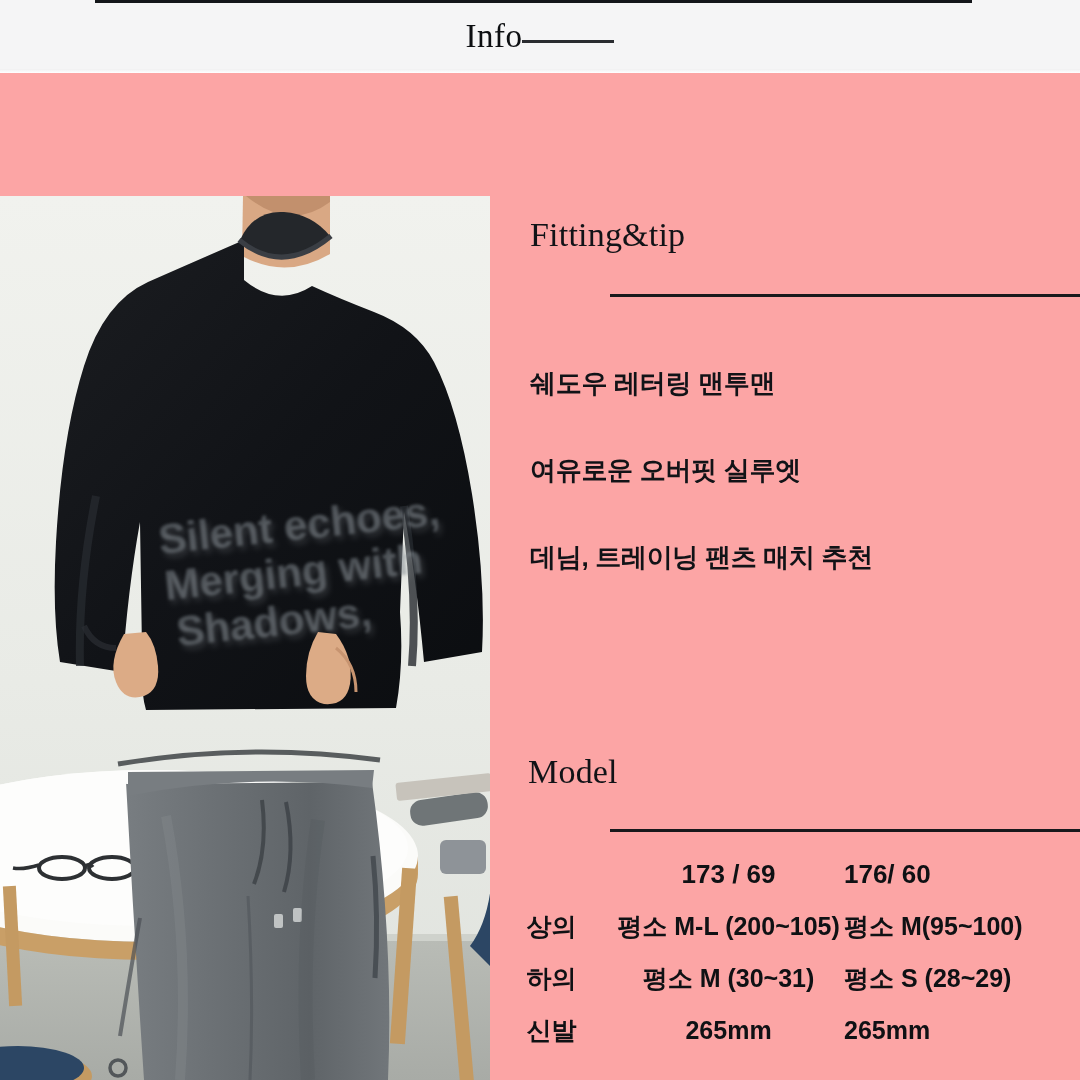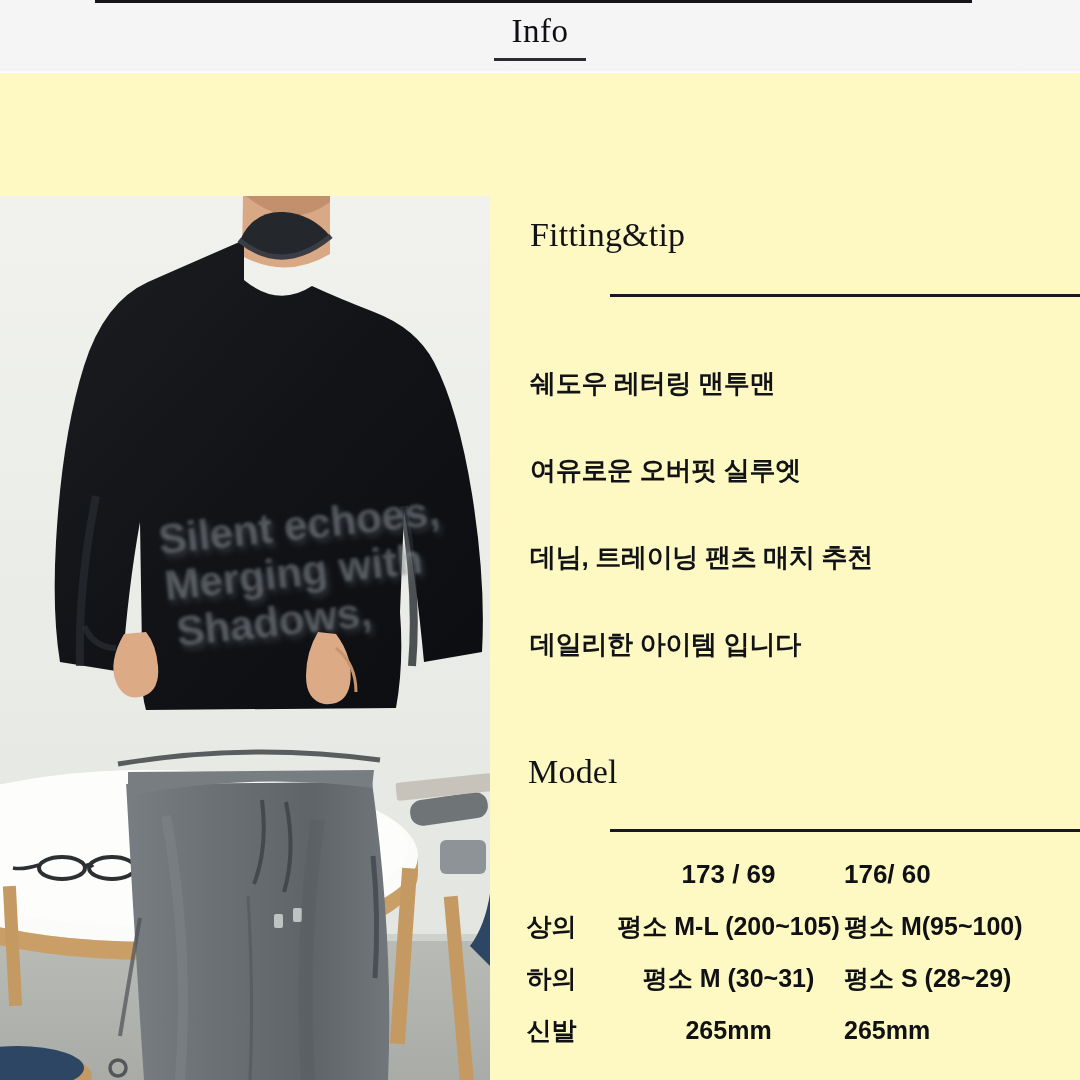--- a/index.html
+++ b/index.html
@@ -45,21 +45,21 @@
     position: absolute;
     left: 0;
     top: 3px;
     width: 1080px;
     height: 70px;
     display: flex;
   }
   .tab {
     flex: 1;
     display: flex;
-    flex-direction: column;
+    flex-direction: row;
     align-items: center;
     justify-content: center;
     position: relative;
     cursor: pointer;
     user-select: none;
   }
   .tab-label {
     font-family: "Liberation Serif", serif;
     font-size: 33px;
     line-height: 1;
@@ -84,21 +84,21 @@
     background: transparent;
   }
 
   
   .content {
     position: absolute;
     left: 0;
     top: 73px;
     width: 1080px;
     height: 1007px;
-    background: #fef9c3;
+    background: #fca5a5;
   }
 
   
   .photo {
     position: absolute;
     left: 0;
     top: 123px; 
     width: 490px;
     height: 884px;
     overflow: hidden;
@@ -341,21 +341,20 @@
 
   <div class="panel">
 
     <div class="heading" id="h-fitting">Fitting&amp;tip</div>
     <div class="rule" id="rule-1"></div>
 
     <div class="fitting-lines">
       <div class="fit-line">쉐도우 레터링 맨투맨</div>
       <div class="fit-line">여유로운 오버핏 실루엣</div>
       <div class="fit-line">데님, 트레이닝 팬츠 매치 추천</div>
-      <div class="fit-line">데일리한 아이템 입니다</div>
     </div>
 
     <div class="heading" id="h-model">Model</div>
     <div class="rule" id="rule-2"></div>
 
     <table class="model-table">
       <thead>
         <tr>
           <th class="col-label"></th>
           <th class="col-a">173 / 69</th>

